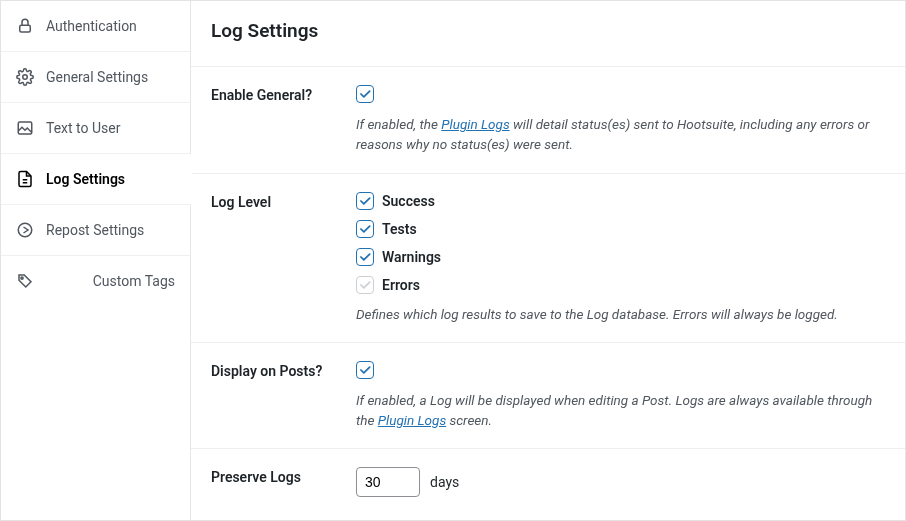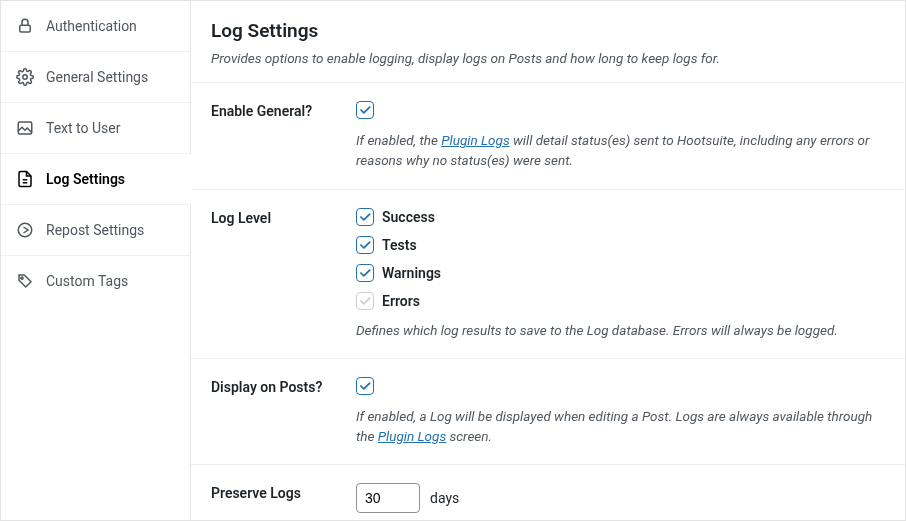--- a/index.html
+++ b/index.html
@@ -26,21 +26,21 @@
     }
     .sidebar-item {
       display: flex;
       align-items: center;
       padding: 16px 15px;
       cursor: pointer;
       border-bottom: 1px solid #f0f0f0;
       color: #50575e;
       gap: 12px;
     }
-    .sidebar-item:last-child { border-bottom: none; }
+    .sidebar-item:last-child { border-bottom: none; justify-content: space-between; }
     .sidebar-item.active {
       color: #000;
       font-weight: 600;
       border-right: none;
       margin-right: -1px;
       background: #fff;
       position: relative;
     }
     .sidebar-item.active::after{
       content:"";
@@ -206,21 +206,20 @@
             <circle cx="8" cy="8" r="1.5"></circle>
           </svg>
       </span>
       <span>Custom Tags</span>
     </div>
   </nav>
 
   <main class="main">
     <div class="header">
       <h2>Log Settings</h2>
-      <p>Provides options to enable logging, display logs on Posts and how long to keep logs for.</p>
     </div>
 
     <div class="row">
       <div class="row-label">Enable General?</div>
       <div class="row-content">
         <span class="cb-wrap">
           <svg viewBox="0 0 24 24" fill="none">
               <path class="check" d="M5 12l5 5L20 7" stroke-width="3" stroke-linecap="round" stroke-linejoin="round"></path>
             </svg>
         </span>

